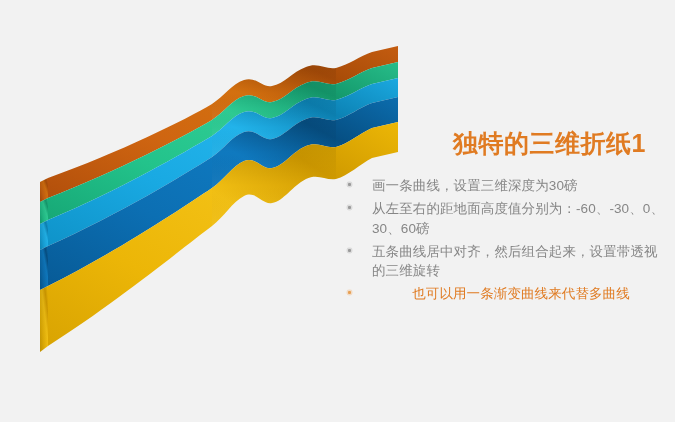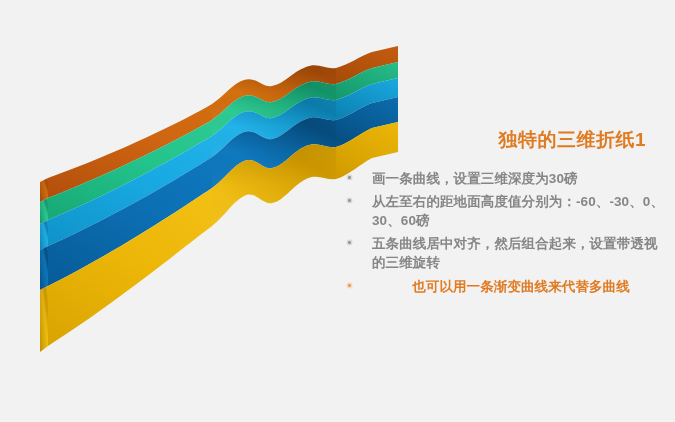--- a/index.html
+++ b/index.html
@@ -35,42 +35,42 @@
 
   
   #text-col {
     position: absolute;
     left: 340px;
     top: 128px;
     width: 330px;
   }
   #slide-title {
     color: #e07b22;
-    font-size: 19px;
+    font-size: 25px;
     font-weight: bold;
     line-height: 1.25;
     text-align: right;
     padding-right: 24px;
     margin: 0 0 17px 0;
     letter-spacing: 0.5px;
     white-space: nowrap;
   }
   ul.bullets {
     list-style: none;
     margin: 0;
     padding: 0;
   }
   ul.bullets > li {
     position: relative;
     padding-left: 32px;
     margin-bottom: 4px;
     color: #868686;
     font-size: 13.5px;
     line-height: 1.42;
-    font-weight: bold;
+    font-weight: normal;
     letter-spacing: 0.1px;
   }
   ul.bullets > li .dot {
     position: absolute;
     left: 8px;
     top: 7px;
     width: 3px;
     height: 3px;
     background: #9a9a9a;
     border-radius: 1px;

